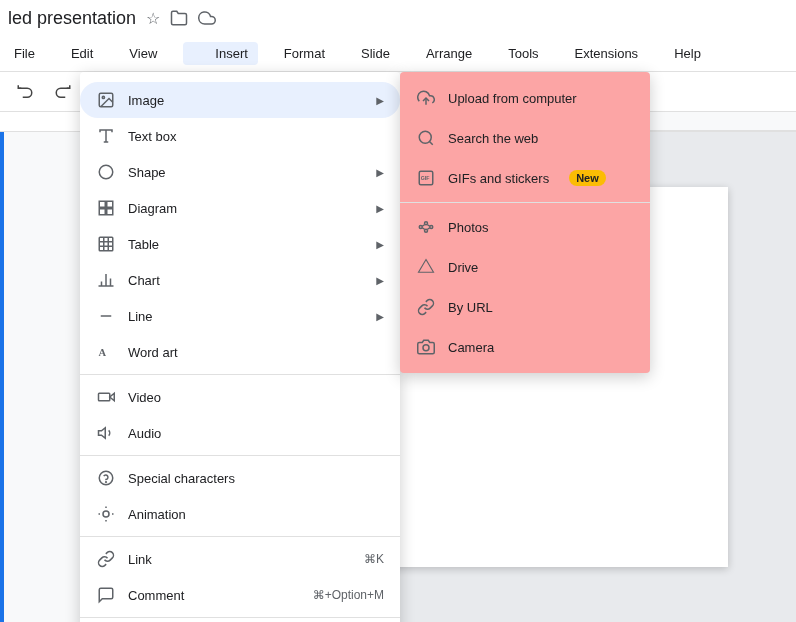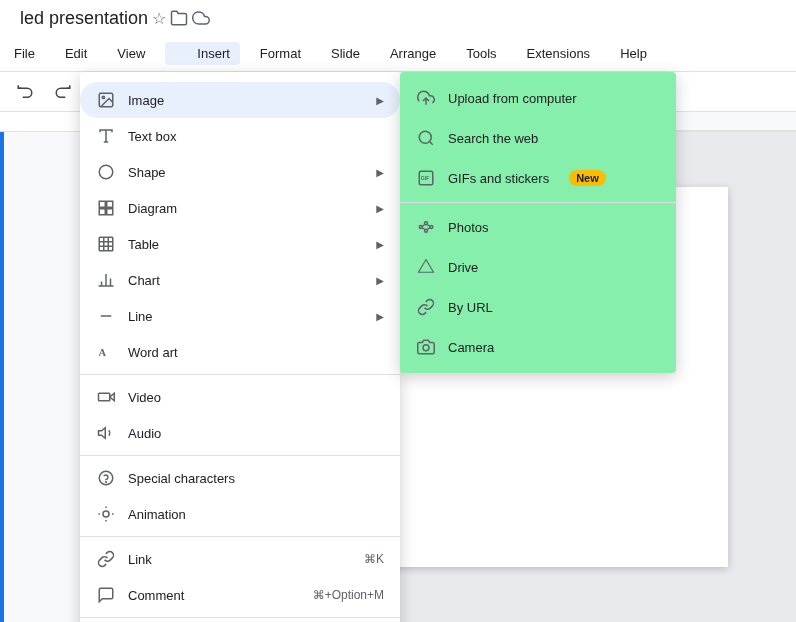--- a/index.html
+++ b/index.html
@@ -12,42 +12,42 @@
       overflow: hidden;
       position: relative;
     }
 
     
     .title-bar {
       height: 36px;
       background: #fff;
       display: flex;
       align-items: center;
-      padding: 0 20px;
-      gap: 4px;
+      padding: 0 8px;
+      gap: 10px;
     }
     .title-text {
       font-size: 18px;
       color: #202124;
       font-weight: 400;
     }
     .title-icon {
       color: #5f6368;
       font-size: 16px;
       cursor: pointer;
     }
 
     
     .menu-bar {
       height: 36px;
       background: #fff;
       display: flex;
       align-items: center;
       padding: 0 4px;
-      gap: 10px;
+      gap: 16px;
       border-bottom: 1px solid #e0e0e0;
     }
     .menu-item {
       padding: 4px 10px;
       border-radius: 4px;
       cursor: pointer;
       font-size: 13px;
       color: #202124;
       white-space: nowrap;
     }
@@ -203,22 +203,22 @@
       color: #5f6368;
       font-size: 12px;
       margin-left: auto;
     }
 
     
     .image-submenu {
       position: absolute;
       top: 72px;
       left: 400px;
-      width: 276px;
-      background: #86efac;
+      width: 250px;
+      background: #fca5a5;
       border-radius: 4px;
       box-shadow: 0 4px 16px rgba(0,0,0,0.2);
       z-index: 1001;
       padding: 6px 0;
     }
     .submenu-item {
       display: flex;
       align-items: center;
       padding: 10px 16px;
       cursor: pointer;

